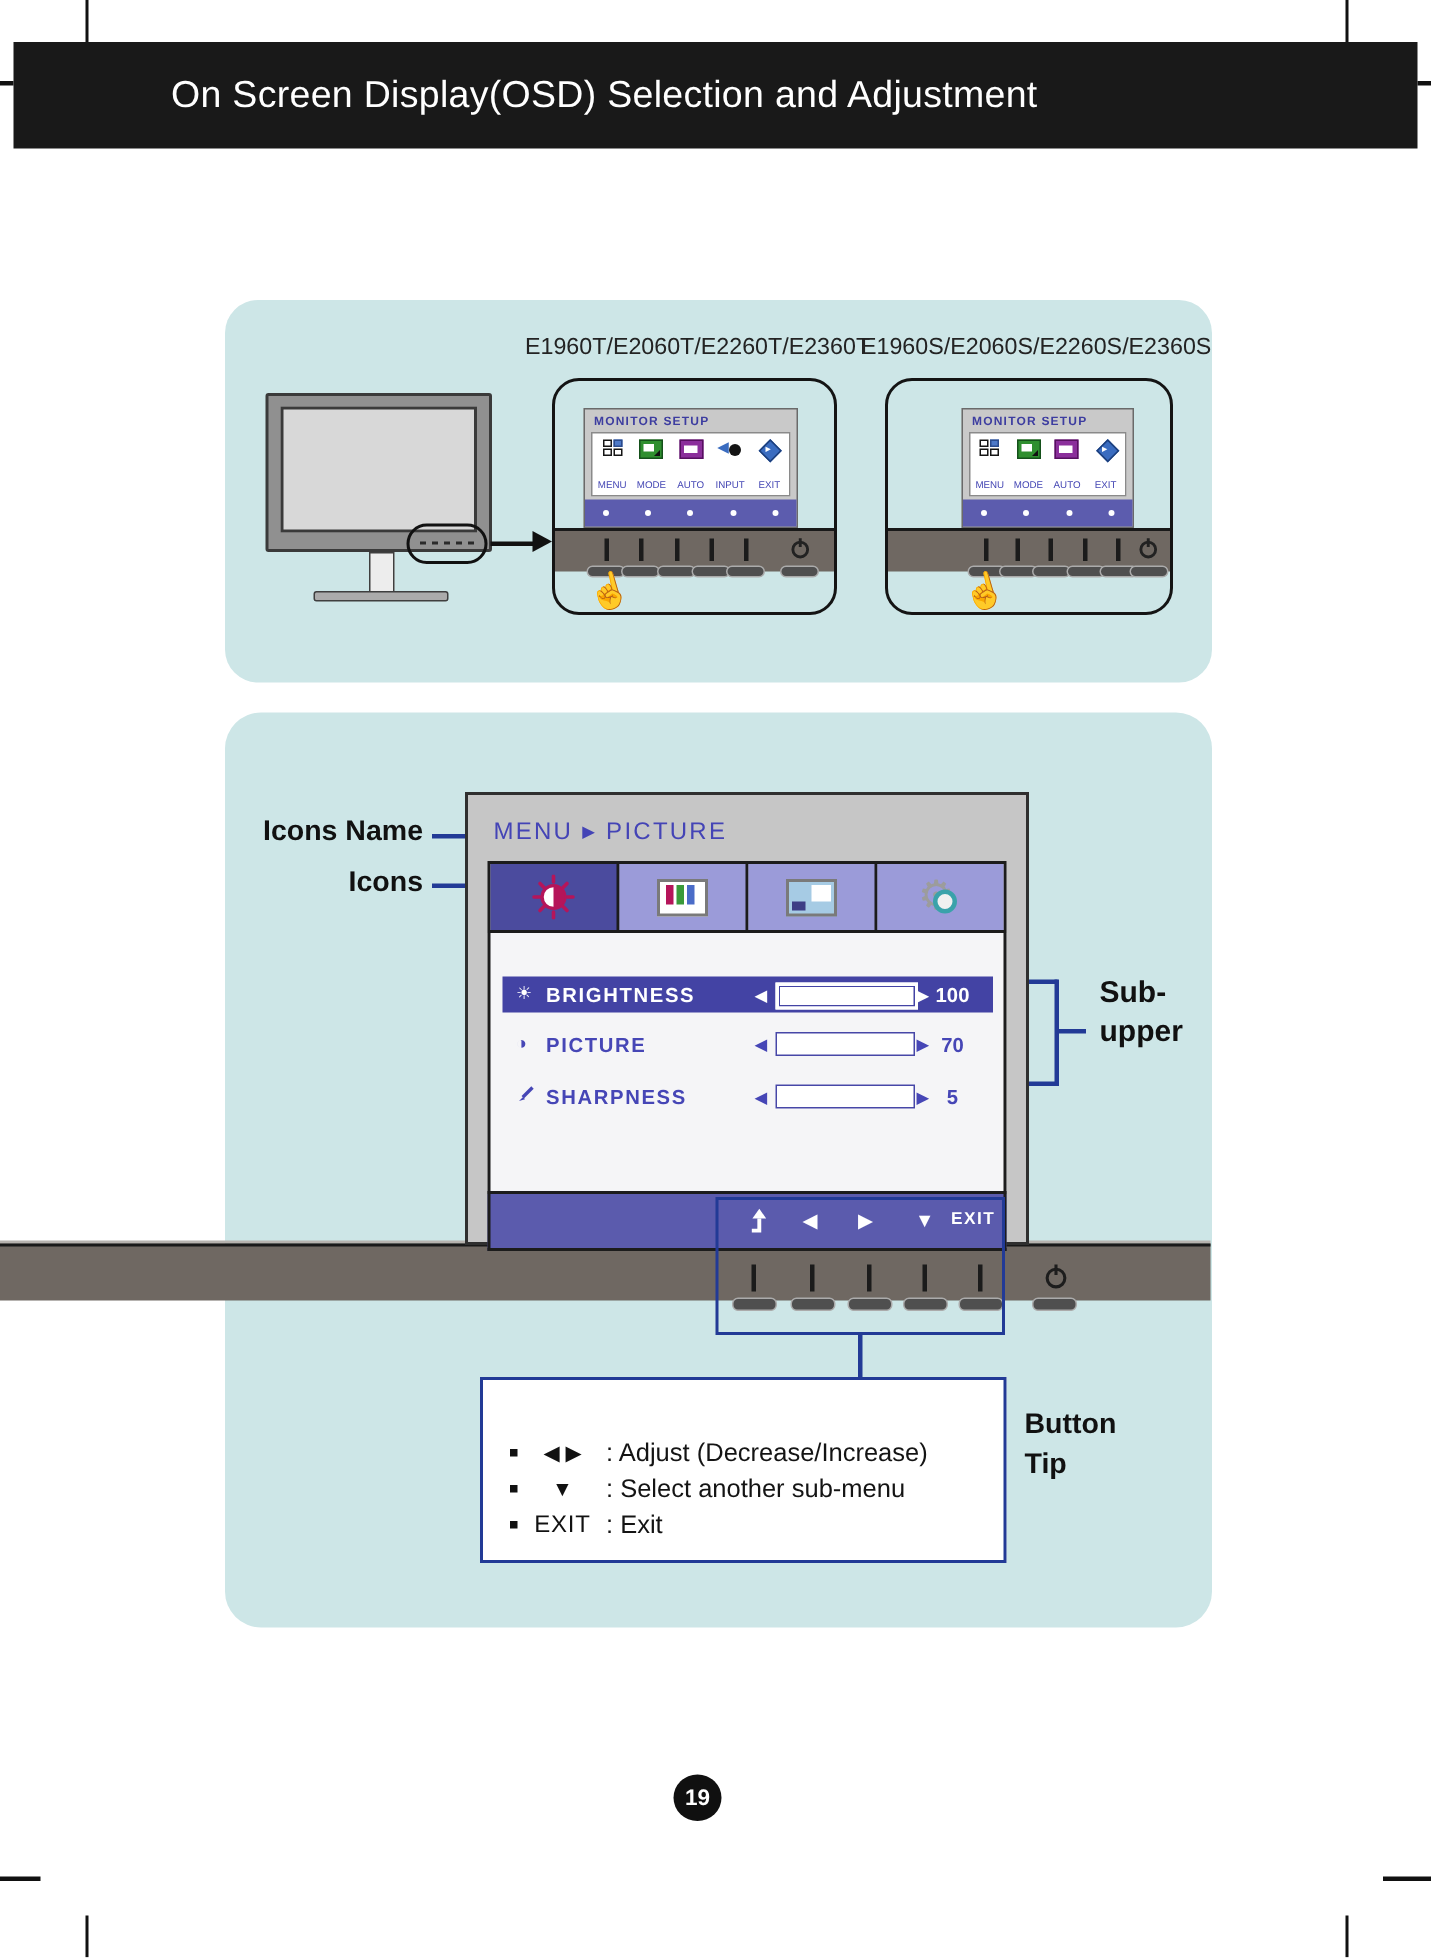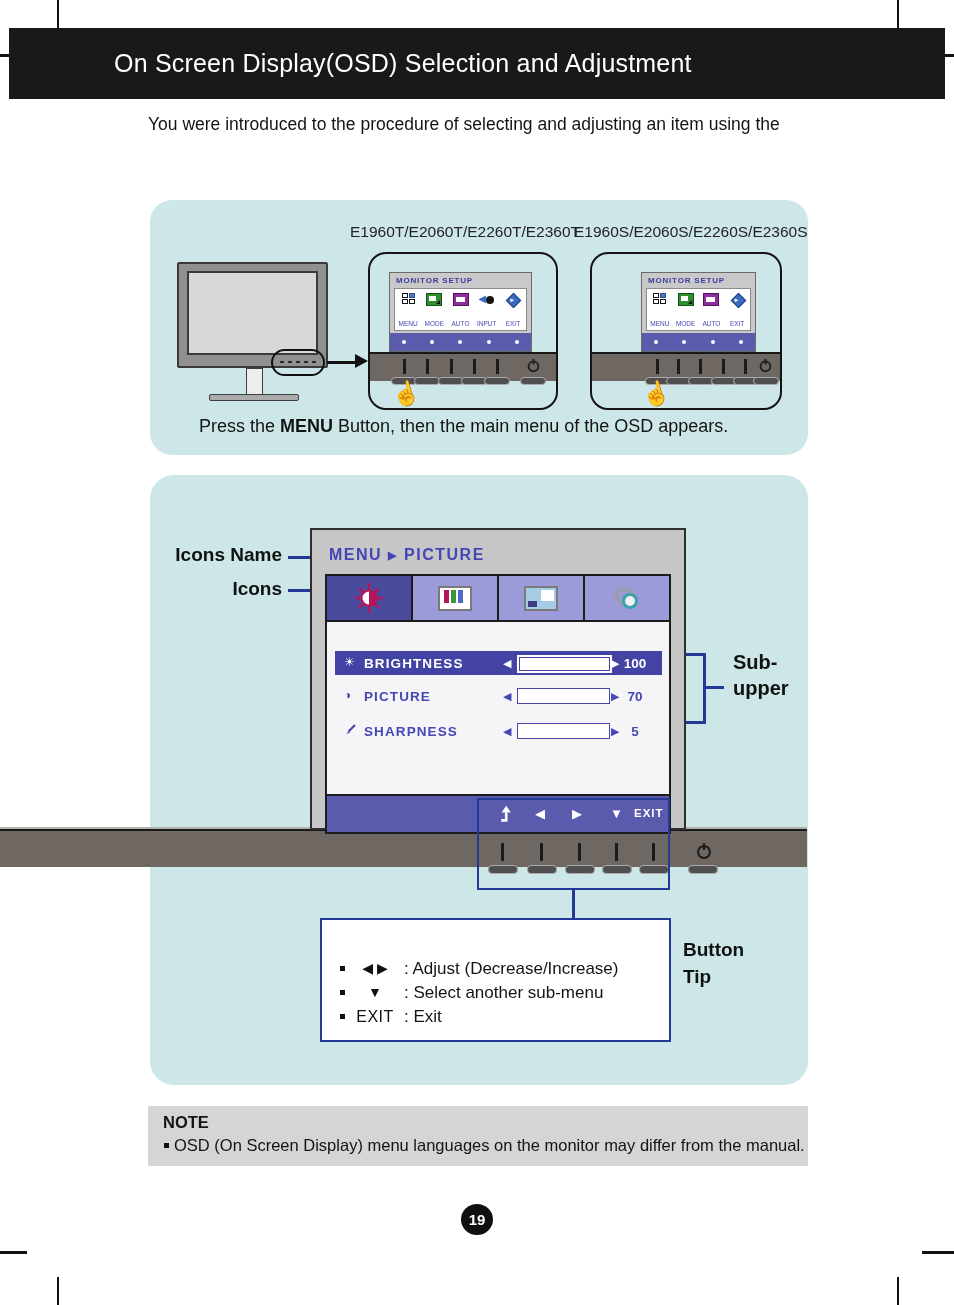--- a/index.html
+++ b/index.html
@@ -48,21 +48,21 @@
   .ic-auto{width:14px;height:11px;background:#8b2f9b;border:1px solid #571060;position:relative;}
   .ic-auto i{position:absolute;left:2px;top:3px;width:9px;height:4.5px;background:#fff;}
   .ic-input{width:17px;height:12px;position:relative;}
   .ic-input s{position:absolute;left:0;top:0;font-size:10px;color:#3a6cc0;text-decoration:none;line-height:12px;}
   .ic-input i{position:absolute;left:8px;top:3px;width:8px;height:8px;background:#141414;border-radius:50%;}
   .ic-exit{width:13px;height:13px;position:relative;}
   .ic-exit i{position:absolute;left:2px;top:2px;width:9px;height:9px;background:#3a6cc0;border:1.2px solid #1c3f7c;transform:rotate(45deg);}
   .ic-exit s{position:absolute;left:4px;top:2px;font-size:7px;color:#fff;text-decoration:none;line-height:9px;}
   
   .osdframe{left:310px;top:528px;width:376px;height:302px;background:#c6c6c6;border:2px solid #2f2f2f;}
-  .crumb{left:17px;top:16px;font-size:16px;font-weight:bold;color:#4444b6;letter-spacing:1.5px;white-space:nowrap;}
+  .crumb{left:17px;top:16px;font-size:16px;font-weight:normal;color:#4444b6;letter-spacing:1.5px;white-space:nowrap;}
   .crumb .arr{font-size:11px;padding:0 6px;vertical-align:1px;}
   .osdinner{left:13px;top:44px;width:346px;}
   .tabs{height:44px;display:flex;border:2px solid #1c1c1c;}
   .tab{flex:1;background:#9b9bd9;border-right:2px solid #1c1c1c;display:flex;align-items:center;justify-content:center;position:relative;}
   .tab:last-child{border-right:none;}
   .tab.sel{background:#4b4b9e;}
   .content{height:172px;background:#f5f5f7;border:2px solid #1c1c1c;border-top:none;position:relative;}
   .orow{position:absolute;left:8px;right:7px;height:24px;}
   .orow.hl{background:#4343a4;}
   .oicon{position:absolute;left:9px;top:4px;font-size:12px;color:#4646b6;}
@@ -96,43 +96,42 @@
   .calllabel{font-size:19px;font-weight:bold;color:#111;white-space:nowrap;}
   .tipbox{left:320px;top:918px;width:351px;height:124px;background:#fff;border:2px solid #223a96;}
   .tiprow{position:absolute;left:0;right:0;height:22px;}
   .tipbullet{position:absolute;left:18px;top:8px;width:5px;height:5px;background:#111;}
   .tipicon{position:absolute;left:30px;width:46px;text-align:center;top:2px;font-size:13px;color:#111;}
   .tipdesc{position:absolute;left:82px;top:1px;font-size:17px;color:#141414;white-space:nowrap;}
   
   .notebox{left:148px;top:1106px;width:660px;height:60px;background:#d5d5d5;}
   .notetitle{left:15px;top:7px;font-size:16.5px;font-weight:bold;}
   .notetext{left:26px;top:30px;font-size:16.5px;white-space:nowrap;}
-  .pagenum{left:461px;top:1183px;width:32px;height:31px;border-radius:50%;background:#101010;color:#fff;
-           font-size:15px;font-weight:bold;text-align:center;line-height:31px;margin-top:21px;}
+  .pagenum{left:449px;top:1183px;width:32px;height:31px;border-radius:50%;background:#101010;color:#fff;
+           font-size:15px;font-weight:bold;text-align:center;line-height:31px;}
 </style>
 </head>
 <body>
 
 <div class="page">
 
   <div class="abs crop" style="left:57px;top:0;width:2px;height:28px"></div>
   <div class="abs crop" style="left:897px;top:0;width:2px;height:28px"></div>
   <div class="abs crop" style="left:0;top:54px;width:9px;height:2.5px"></div>
   <div class="abs crop" style="left:945px;top:54px;width:9px;height:2.5px"></div>
   <div class="abs crop" style="left:0;top:1251px;width:27px;height:2.5px"></div>
   <div class="abs crop" style="left:922px;top:1251px;width:32px;height:2.5px"></div>
   <div class="abs crop" style="left:57px;top:1277px;width:2px;height:28px"></div>
   <div class="abs crop" style="left:897px;top:1277px;width:2px;height:28px"></div>
 
   <div class="abs hdrbar">
     <div class="hdrtitle">On Screen Display(OSD) Selection and Adjustment</div>
   </div>
 
   <div class="abs intro">
-    <span>You were introduced to the procedure of selecting and adjusting an item using the</span>
   </div>
 
   <div class="abs tealbox" style="left:150px;top:200px;width:658px;height:255px;border-radius:22px"></div>
 
   <div class="abs modellabel" style="left:350px">E1960T/E2060T/E2260T/E2360T</div>
   <div class="abs modellabel" style="left:574px">E1960S/E2060S/E2260S/E2360S</div>
 
   <div class="abs monframe"></div>
   <div class="abs monscreen"></div>
   <div class="abs mondash" style="left:280px"></div>
@@ -267,23 +266,20 @@
     </svg>
   </div>
   <div class="abs pill" style="left:645px;top:377px;width:26px"></div>
   <div class="abs pill" style="left:666px;top:377px;width:26px"></div>
   <div class="abs pill" style="left:688px;top:377px;width:26px"></div>
   <div class="abs pill" style="left:711px;top:377px;width:26px"></div>
   <div class="abs pill" style="left:733px;top:377px;width:26px"></div>
   <div class="abs pill" style="left:753px;top:377px;width:26px"></div>
   <div class="abs hand" style="left:642px;top:381px">☝</div>
 
-  <div class="abs caption">
-    <span>Press the </span><b>MENU</b><span> Button, then the main menu of the OSD appears.</span>
-  </div>
 
   <div class="abs tealbox" style="left:150px;top:475px;width:658px;height:610px;border-radius:24px"></div>
 
   <div class="abs" style="left:0;top:827px;width:807px;height:2px;background:#b6b2ae"></div>
   <div class="abs bezel" style="left:0;top:829px;width:807px;height:38px"></div>
   <div class="abs tick" style="left:501px;top:843px;height:18px"></div>
   <div class="abs tick" style="left:540px;top:843px;height:18px"></div>
   <div class="abs tick" style="left:578px;top:843px;height:18px"></div>
   <div class="abs tick" style="left:615px;top:843px;height:18px"></div>
   <div class="abs tick" style="left:652px;top:843px;height:18px"></div>
@@ -411,21 +407,16 @@
     <div class="tiprow" style="top:86px">
       <span class="tipbullet"></span>
       <span class="tipicon" style="font-size:16px;letter-spacing:.5px">EXIT</span>
       <span class="tipdesc">: Exit</span>
     </div>
   </div>
 
   <div class="abs calllabel" style="left:683px;top:939px">Button</div>
   <div class="abs calllabel" style="left:683px;top:966px">Tip</div>
 
-  <div class="abs notebox">
-    <div class="abs notetitle">NOTE</div>
-    <span class="abs" style="left:16px;top:37px;width:5px;height:5px;background:#111"></span>
-    <div class="abs notetext">OSD (On Screen Display) menu languages on the monitor may differ from the manual.</div>
-  </div>
 
   <div class="abs pagenum">19</div>
 
 </div>
 
 </body></html>

